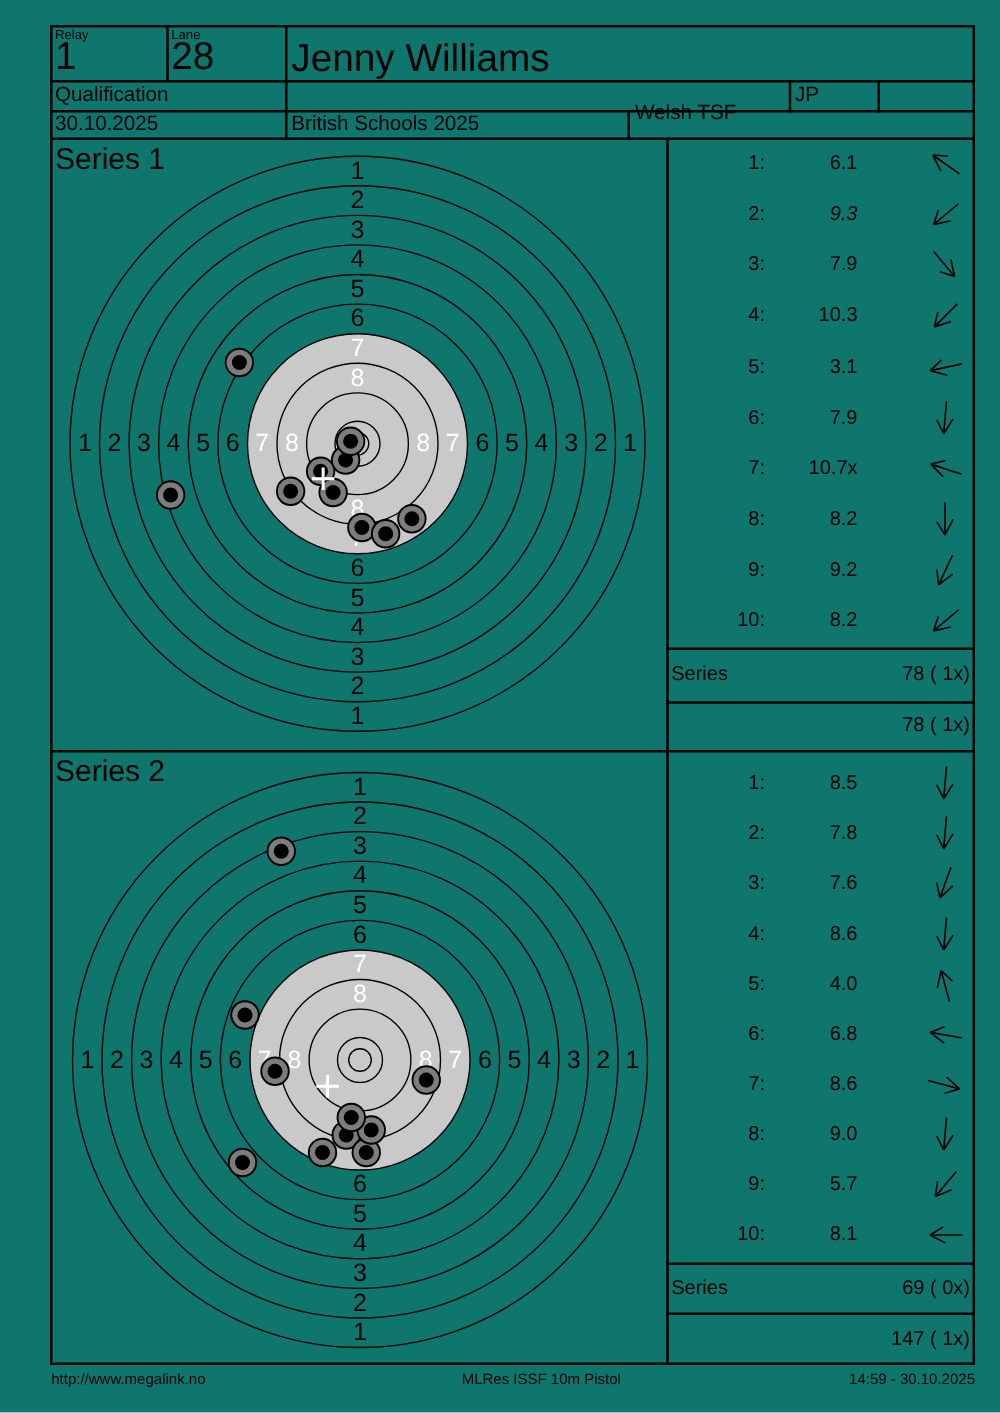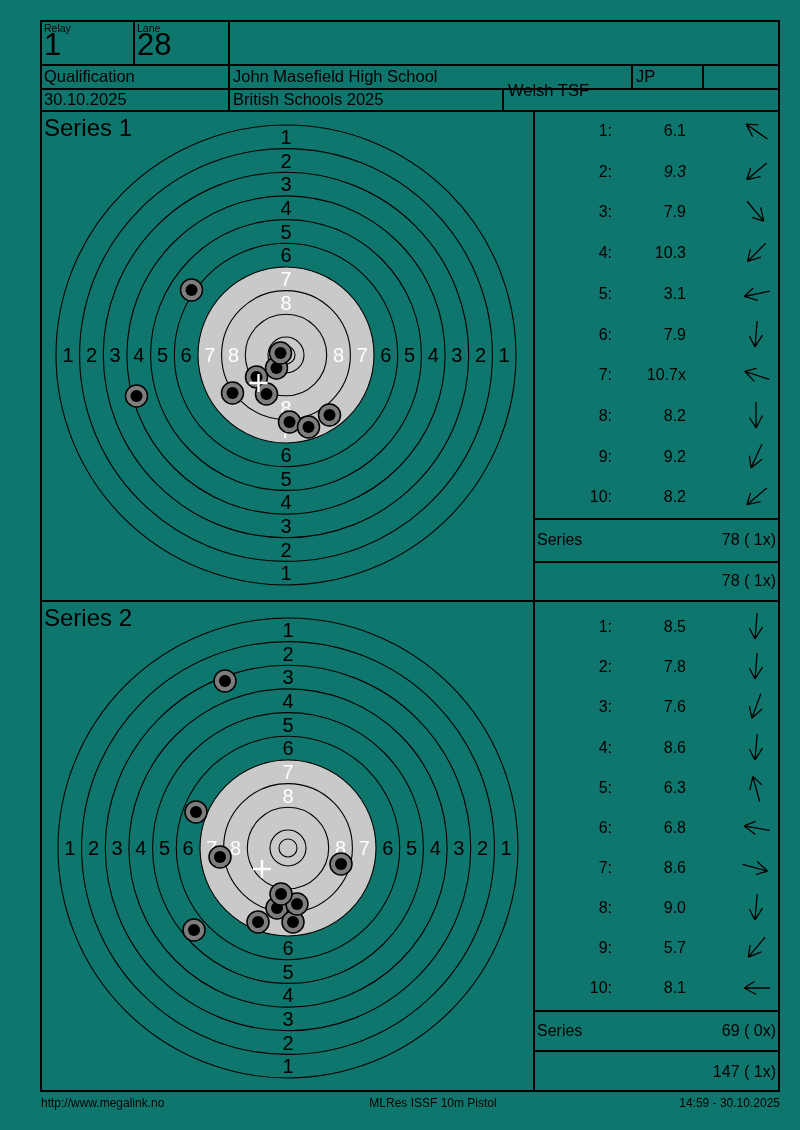--- a/index.html
+++ b/index.html
@@ -23,23 +23,23 @@
 <body>
 
 <div class="page">
 
   <div class="frame" style="left:40px;top:20px;width:740px;height:1072px;"></div>
 
   <div class="abs tiny" style="left:44px;top:23px;">Relay</div>
   <div class="abs big" style="left:44px;top:28px;">1</div>
   <div class="abs tiny" style="left:137px;top:23px;">Lane</div>
   <div class="abs big" style="left:137px;top:28px;">28</div>
+  <div class="abs big" style="left:233px;top:30px;">Jenny Williams</div>
 
   <div class="abs med" style="left:44px;top:66px;">Qualification</div>
-  <div class="abs med" style="left:233px;top:66px;">John Masefield High School</div>
   <div class="abs med" style="left:636px;top:66px;">JP</div>
 
   <div class="abs med" style="left:44px;top:89px;">30.10.2025</div>
   <div class="abs med" style="left:233px;top:89px;">British Schools 2025</div>
   <div class="abs med" style="left:508px;top:80px;">Welsh TSF</div>
 
   <div class="abs title" style="left:44px;top:113px;">Series 1</div>
   <div class="abs title" style="left:44px;top:603px;">Series 2</div>
 
   <div class="abs score" style="left:537px;top:530px;">Series</div>
@@ -160,21 +160,21 @@
       </svg>
     </div>
     <div class="abs score right" style="left: 540px; top: 737.5px; width: 72px;">4:</div>
     <div class="abs score right" style="left: 614px; top: 737.5px; width: 72px;">8.6</div>
     <div class="arrowbox" style="left: 739px; top: 730.5px; transform: rotate(95deg);">
       <svg viewBox="0 0 34 34">
         <path d="M3 17 H29 M29 17 L16.5 10.5 M29 17 L18.5 23.5" stroke="#000" stroke-width="1.3" fill="none"></path>
       </svg>
     </div>
     <div class="abs score right" style="left: 540px; top: 777.6px; width: 72px;">5:</div>
-    <div class="abs score right" style="left: 614px; top: 777.6px; width: 72px;">6.3</div>
+    <div class="abs score right" style="left: 614px; top: 777.6px; width: 72px;">4.0</div>
     <div class="arrowbox" style="left: 739px; top: 770.6px; transform: rotate(-105deg);">
       <svg viewBox="0 0 34 34">
         <path d="M3 17 H29 M29 17 L16.5 10.5 M29 17 L18.5 23.5" stroke="#000" stroke-width="1.3" fill="none"></path>
       </svg>
     </div>
     <div class="abs score right" style="left: 540px; top: 817.8px; width: 72px;">6:</div>
     <div class="abs score right" style="left: 614px; top: 817.8px; width: 72px;">6.8</div>
     <div class="arrowbox" style="left: 739px; top: 810.8px; transform: rotate(-170deg);">
       <svg viewBox="0 0 34 34">
         <path d="M3 17 H29 M29 17 L16.5 10.5 M29 17 L18.5 23.5" stroke="#000" stroke-width="1.3" fill="none"></path>

